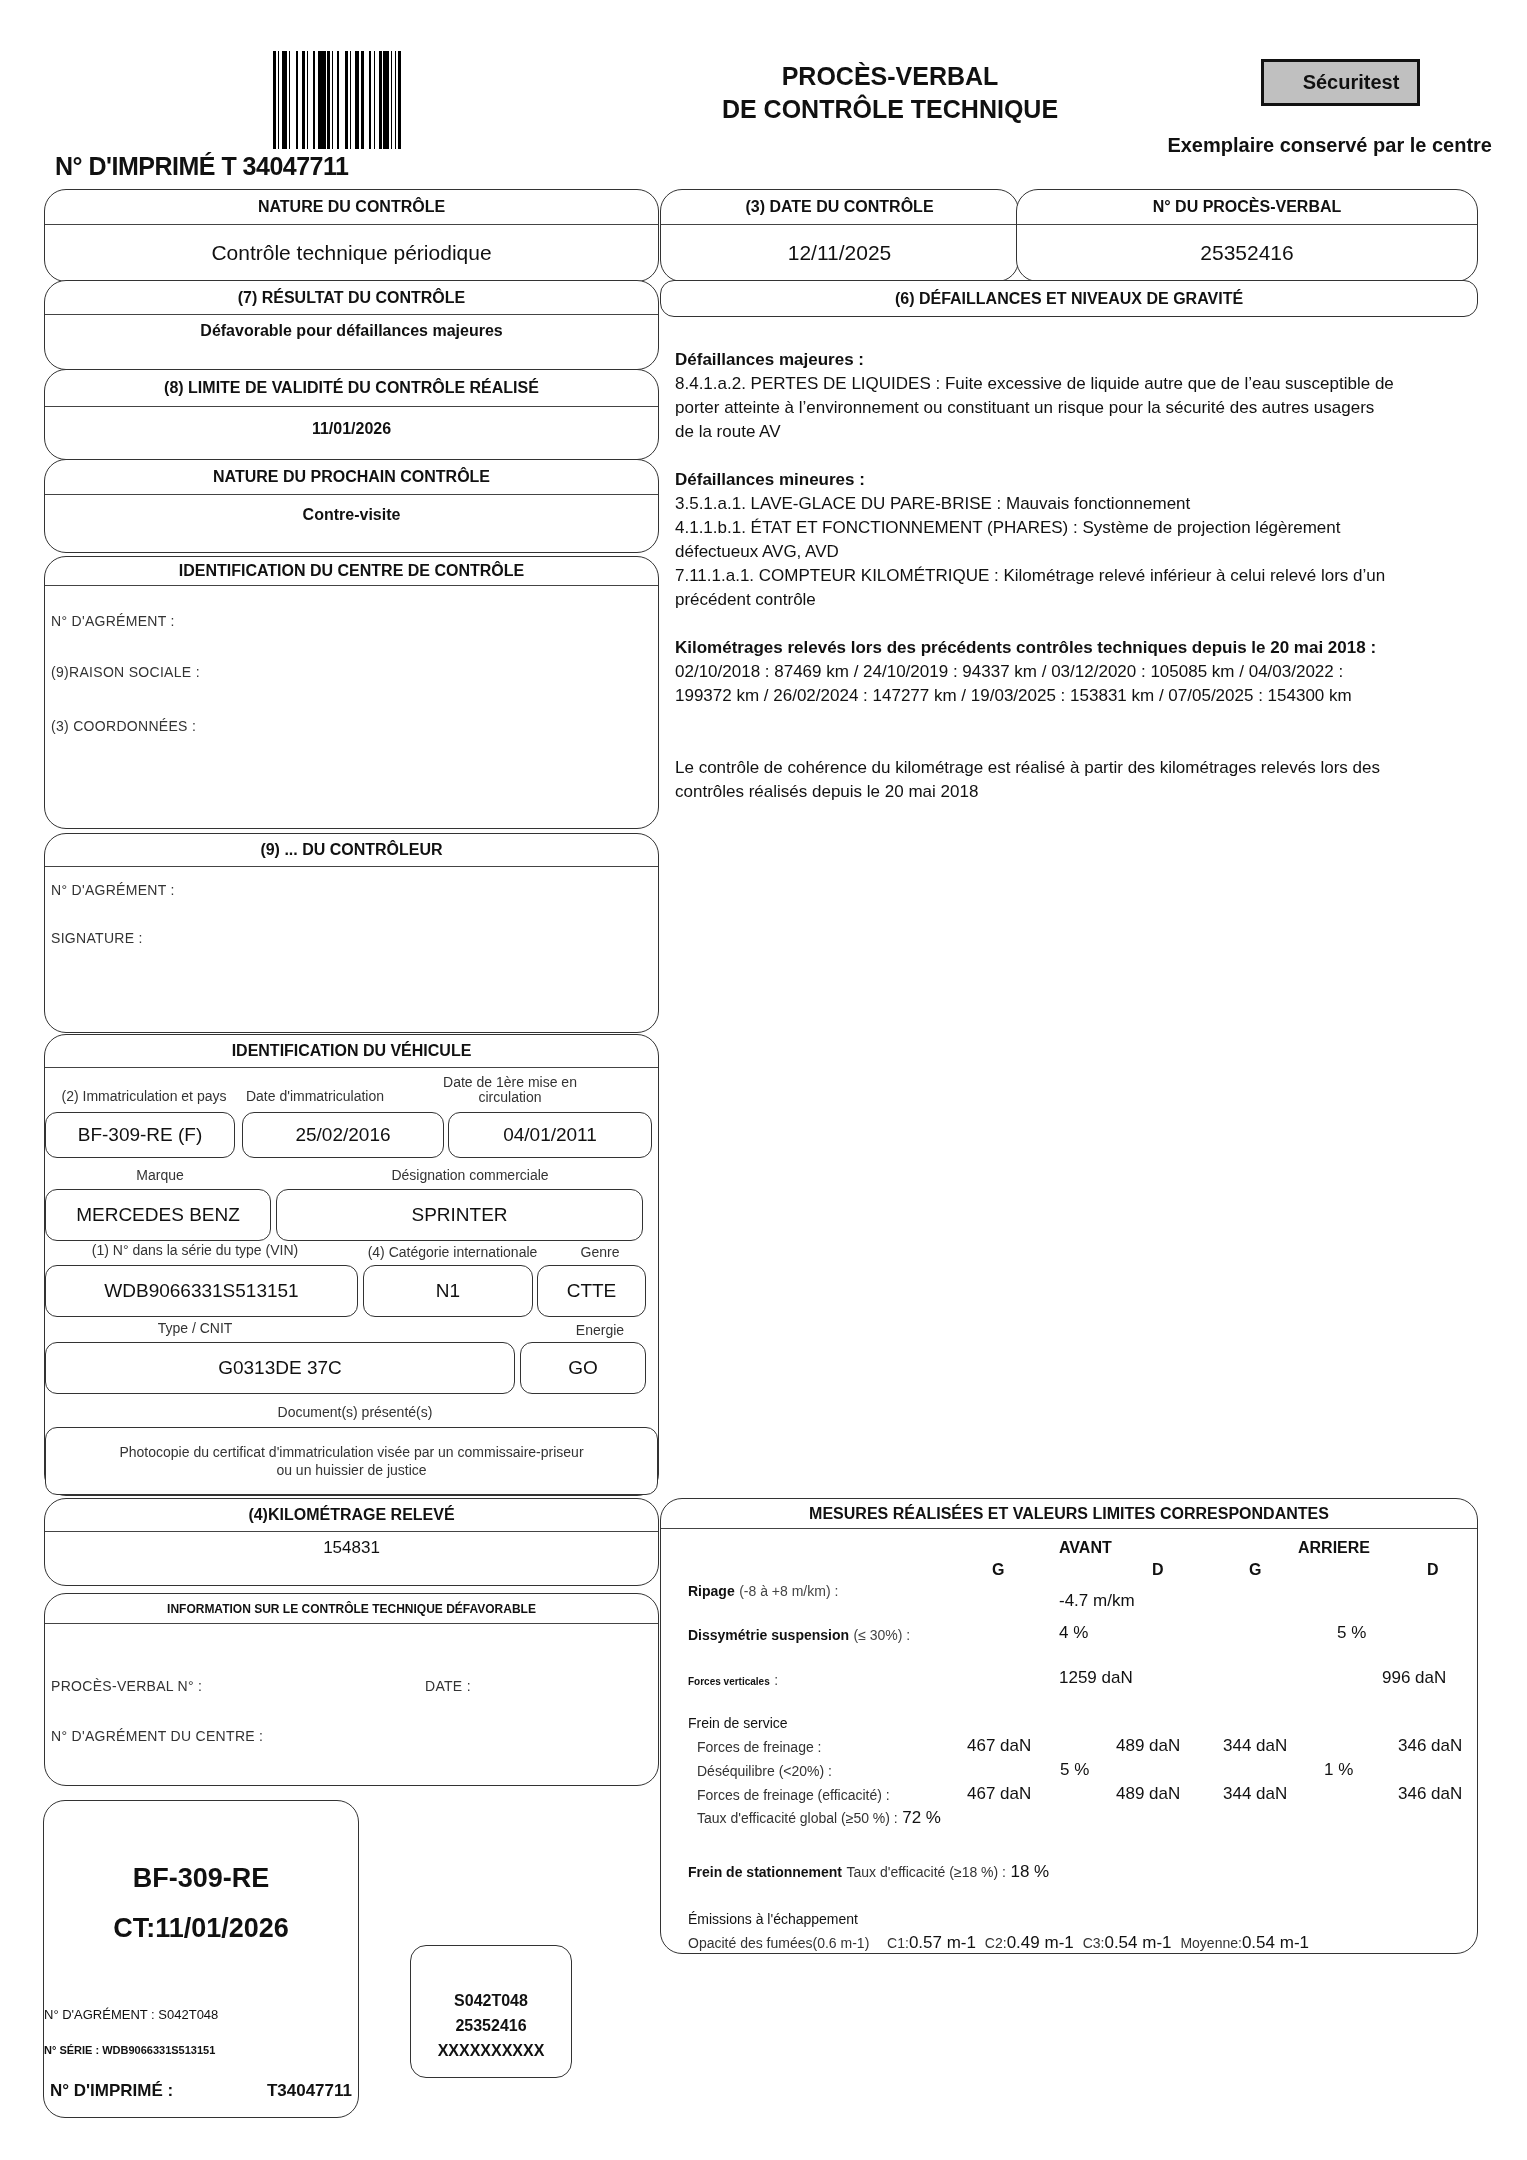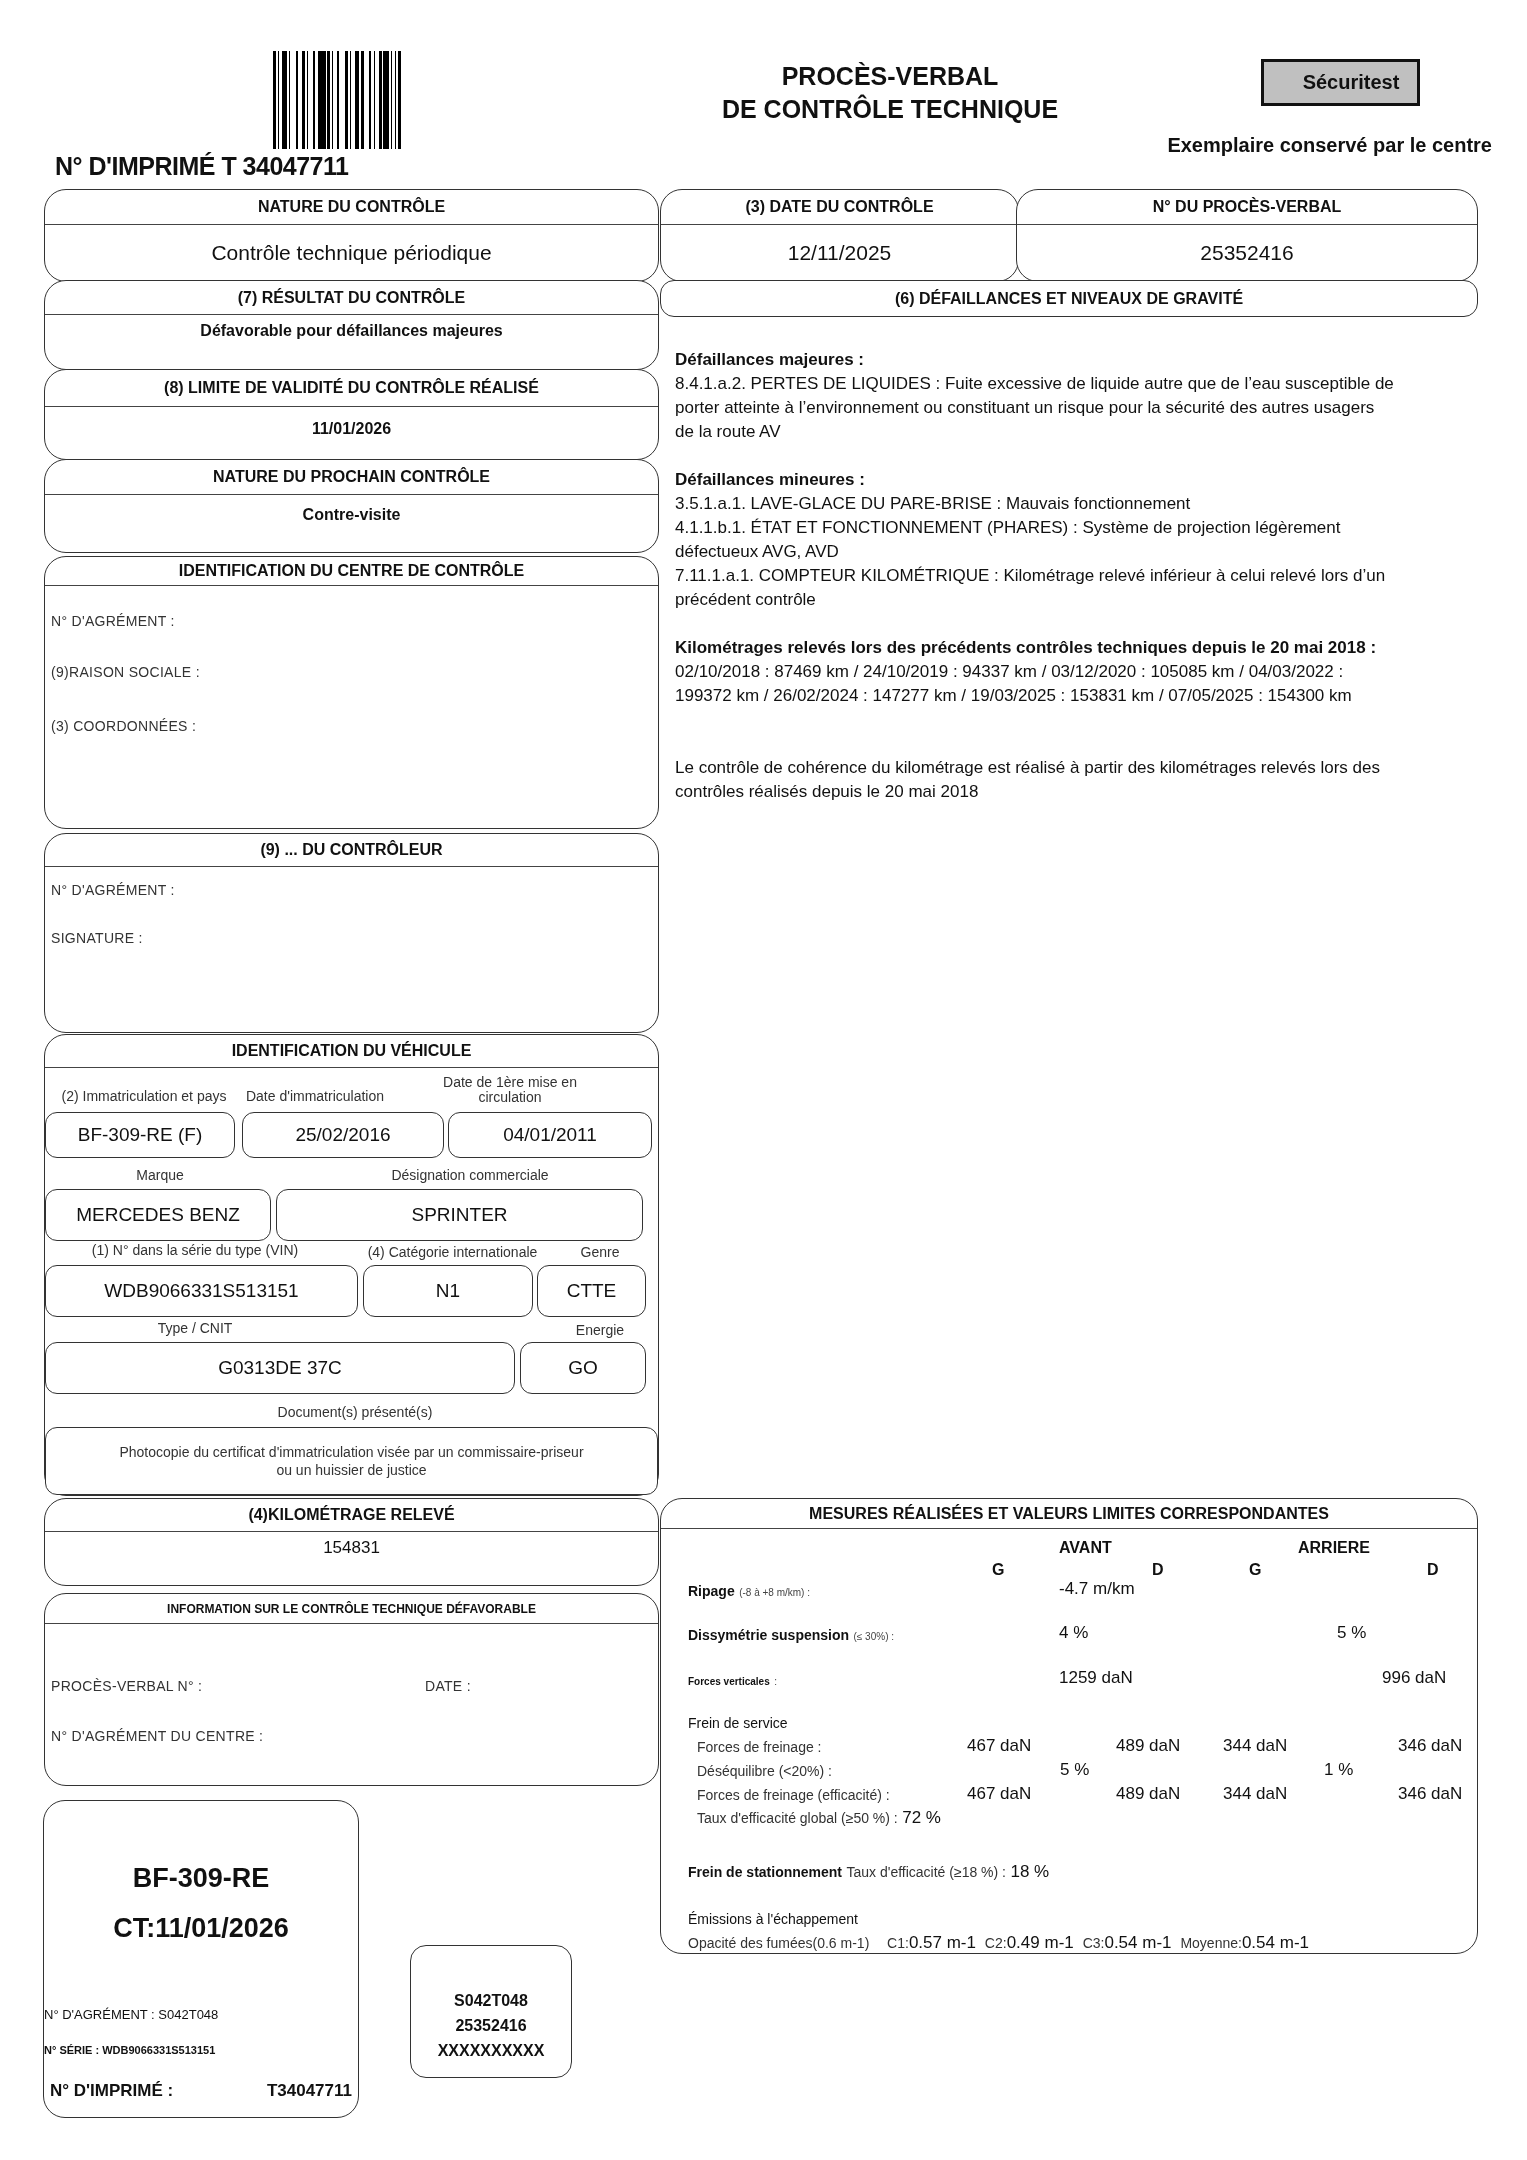--- a/index.html
+++ b/index.html
@@ -25,21 +25,21 @@
   .fieldlabel { font-size: 14px; color: #333; letter-spacing: 0.3px; }
   .vlabel { position: absolute; font-size: 14px; color: #333; text-align: center; line-height: 15px; }
   .vbox { position: absolute; border: 1.5px solid #333; border-radius: 12px; box-sizing: border-box; display: flex; align-items: center; justify-content: center; font-size: 19px; background:#fff; }
 
   .defects { left: 675px; top: 348px; width: 720px; font-size: 17px; line-height: 24px; }
   .defects .grp { margin-bottom: 24px; }
   .defects b { font-weight: bold; }
 
   .meas { position: absolute; font-size: 16px; }
   .meas .lbl { font-weight: bold; }
-  .meas .lim { font-weight: normal; color: #444; font-size: 10px; }
+  .meas .lim { font-weight: normal; color: #444; font-size: 14px; }
   .sub { color: #333; font-size: 14px; }
   .big { font-size: 17px; }
 </style>
 </head>
 <body>
 
 <div class="abs barcode" id="barcode">
     <span style="width: 3px; background: rgb(0, 0, 0);"></span>
     <span style="width: 2px; background: rgb(255, 255, 255);"></span>
     <span style="width: 1px; background: rgb(0, 0, 0);"></span>
@@ -227,21 +227,21 @@
   <div class="hd" style="height:30px;">MESURES RÉALISÉES ET VALEURS LIMITES CORRESPONDANTES</div>
 
   <div class="meas lbl" style="left:398px;top:40px;font-weight:bold;">AVANT</div>
   <div class="meas lbl" style="left:637px;top:40px;font-weight:bold;">ARRIERE</div>
   <div class="meas" style="left:331px;top:62px;font-weight:bold;">G</div>
   <div class="meas" style="left:491px;top:62px;font-weight:bold;">D</div>
   <div class="meas" style="left:588px;top:62px;font-weight:bold;">G</div>
   <div class="meas" style="left:766px;top:62px;font-weight:bold;">D</div>
 
   <div class="meas" style="left:27px;top:83px;"><span class="lbl" style="font-size:14px;">Ripage</span> <span class="lim">(-8 à +8 m/km) :</span></div>
-  <div class="meas big" style="left:398px;top:80px;">-4.7 m/km</div>
+  <div class="meas big" style="left:398px;top:92px;">-4.7 m/km</div>
 
   <div class="meas" style="left:27px;top:127px;"><span class="lbl" style="font-size:14px;">Dissymétrie suspension</span> <span class="lim">(≤ 30%) :</span></div>
   <div class="meas big" style="left:398px;top:124px;">4 %</div>
   <div class="meas big" style="left:676px;top:124px;">5 %</div>
 
   <div class="meas" style="left:27px;top:172px;"><span class="lbl" style="font-size:10px;">Forces verticales</span> <span class="lim">:</span></div>
   <div class="meas big" style="left:398px;top:169px;">1259 daN</div>
   <div class="meas big" style="left:721px;top:169px;">996 daN</div>
 
   <div class="meas lbl" style="left:27px;top:216px;font-size:14px;">Frein de service</div>

